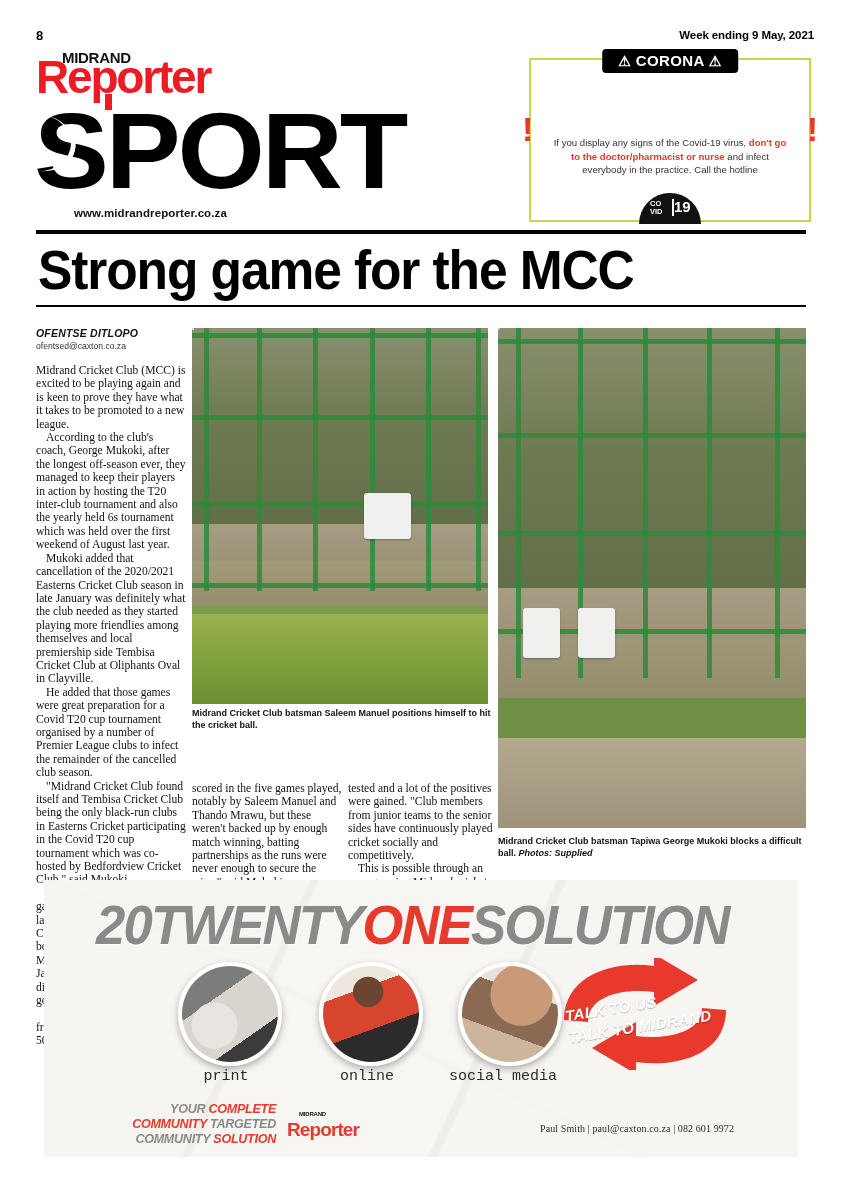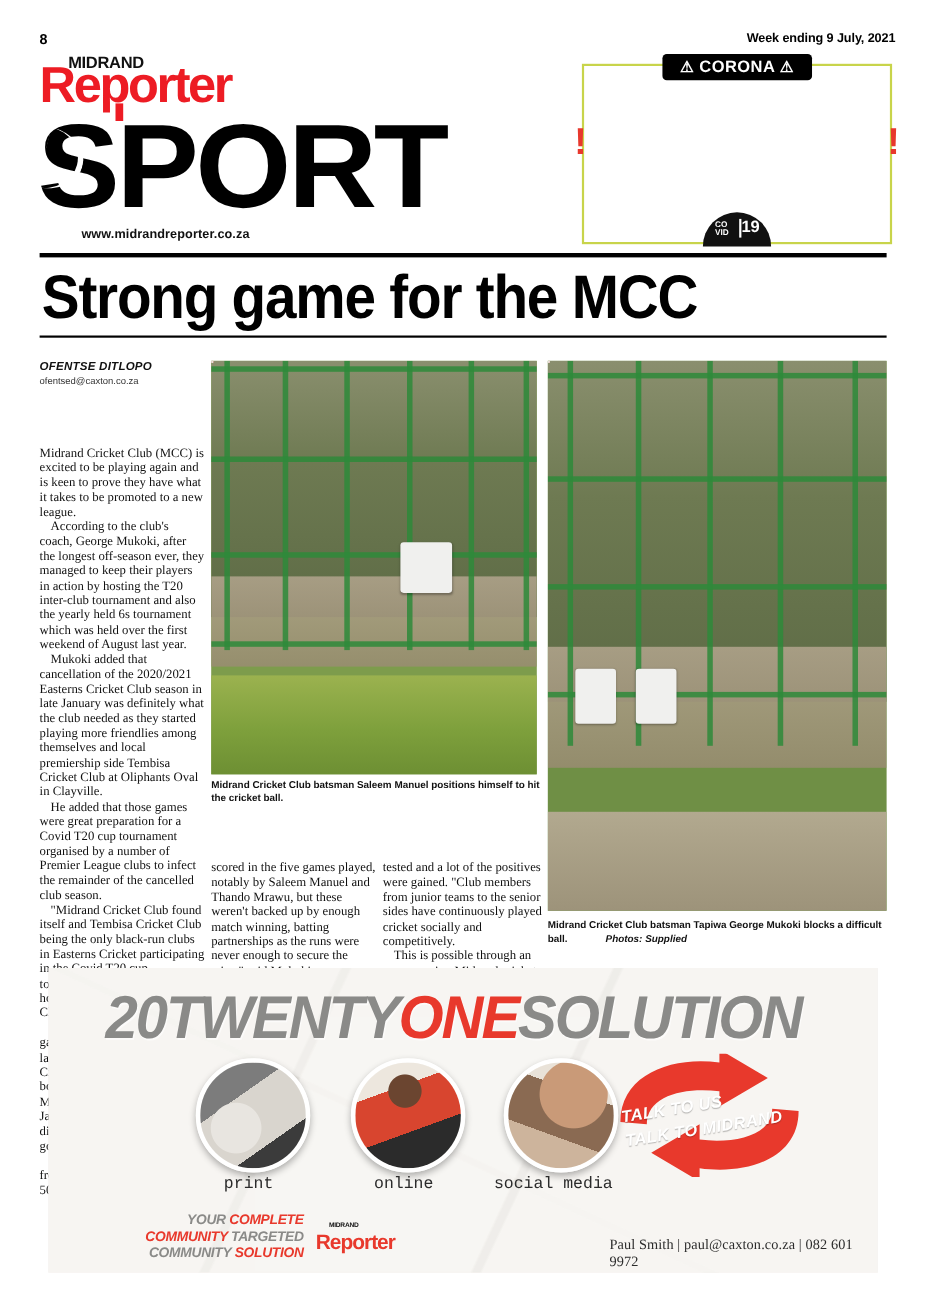--- a/index.html
+++ b/index.html
@@ -70,35 +70,35 @@
 
   
   .byline-name{position:absolute;left:36px;top:327px;font-family:"Liberation Sans",sans-serif;
     font-weight:bold;font-style:italic;font-size:10.5px;color:#111;letter-spacing:0.2px;}
   .byline-mail{position:absolute;left:36px;top:341px;font-family:"Liberation Sans",sans-serif;
     font-size:8.6px;color:#333;}
 
   .col1{position:absolute;left:36px;top:364px;width:150px;
     font-size:11.6px;line-height:13.4px;color:#111;text-align:left;}
   .col1 p{margin:0;text-indent:10px;}
-  .col1 p.first{text-indent:0;margin-top:41px;}
+  .col1 p.first{text-indent:0;}
 
   .lowcols{position:absolute;left:192px;top:746px;width:614px;}
   .lowcol{float:left;width:150px;margin-right:6px;font-size:11.6px;line-height:13.4px;color:#111;}
   .lowcol p{margin:0;text-indent:10px;}
   .lowcol p.first{text-indent:0;margin-top:36px;}
 
   
   .photoA{position:absolute;left:192px;top:328px;width:296px;height:376px;overflow:hidden;background:#7d9c4c;}
   .photoB{position:absolute;left:498px;top:328px;width:308px;height:500px;overflow:hidden;background:#6f8f45;}
   .capA{position:absolute;left:192px;top:708px;width:300px;
     font-family:"Liberation Sans",sans-serif;font-size:9px;line-height:11.5px;color:#111;font-weight:600;}
   .capB{position:absolute;left:498px;top:836px;width:310px;
     font-family:"Liberation Sans",sans-serif;font-size:9px;line-height:11.5px;color:#111;font-weight:600;}
-  .capB i{font-style:italic;font-weight:600;margin-left:32px;}
+  .capB i{font-style:italic;font-weight:600;}
 
   
   .sky{position:absolute;left:0;top:0;right:0;height:62%;background:
      linear-gradient(180deg,#8a8f6e 0%,#6e7a52 40%,#5d6b45 100%);}
   .wall{position:absolute;left:0;right:0;top:52%;height:22%;
      background:linear-gradient(180deg,#b3a58e,#9a8c73);opacity:.85;}
   .grass{position:absolute;left:0;right:0;bottom:0;height:24%;
      background:linear-gradient(180deg,#9bb24f,#7ea03c 55%,#6d8f33);}
   .fence{position:absolute;left:0;top:0;right:0;height:70%;}
   .fence i{position:absolute;top:0;bottom:0;width:5px;background:#2e8a3a;opacity:.85;}
@@ -148,50 +148,53 @@
 
   .slogan{position:absolute;left:62px;top:222px;width:170px;text-align:right;
       font-family:"Liberation Sans",sans-serif;font-weight:bold;font-style:italic;
       font-size:12.6px;line-height:15px;letter-spacing:-0.3px;color:#e8392c;}
   .slogan .g{color:#8a8a88;}
   .adlogo{position:absolute;left:243px;top:240px;}
   .adlogo .m{position:absolute;left:12px;top:-9px;font-family:"Liberation Sans",sans-serif;
       font-weight:bold;font-size:6px;color:#111;letter-spacing:-0.2px;}
   .adlogo .r{font-family:"Liberation Sans",sans-serif;font-weight:bold;font-size:19px;
       letter-spacing:-0.9px;color:#e8392c;line-height:19px;}
-  .adcontact{position:absolute;left:510px;top:243px;
-      font-family:"Liberation Serif",serif;font-size:13px;color:#2b2b2b;letter-spacing:0.1px;}
+  .adcontact{position:absolute;left:496px;top:243px;
+      font-family:"Liberation Serif",serif;font-size:10px;color:#2b2b2b;letter-spacing:0.1px;}
 </style>
 </head>
 <body>
 
 <div class="page">
 
   <div class="folio">8</div>
-  <div class="weekending">Week ending 9 July, 2021</div>
+  <div class="weekending">Week ending 9 May, 2021</div>
 
   <div class="masthead">
     <div class="mh-reporter">Reporter</div>
     <div class="mh-midrand">MIDRAND</div>
     <div class="mh-tick"></div>
     <div class="mh-sport">
       <span>SPORT</span>
       <span class="seam"></span>
     </div>
     <div class="mh-url">www.midrandreporter.co.za</div>
   </div>
 
   <div class="corona">
     <div class="corona-title">
       <span class="wtri">⚠</span>
       <span>CORONA</span>
       <span class="wtri">⚠</span>
     </div>
     <div class="bang l">!</div>
     <div class="bang r">!</div>
+    <div class="corona-body">
+      <span>If you display any signs of the Covid-19 virus, </span><b>don't go to the doctor/pharmacist or nurse</b><span> and infect everybody in the practice. Call the hotline</span>
+    </div>
     <div class="covid-logo">
       <div class="cv">
         <div>CO</div>
         <div>VID</div>
       </div>
       <div class="barline"></div>
       <div class="nineteen">19</div>
     </div>
   </div>
 

